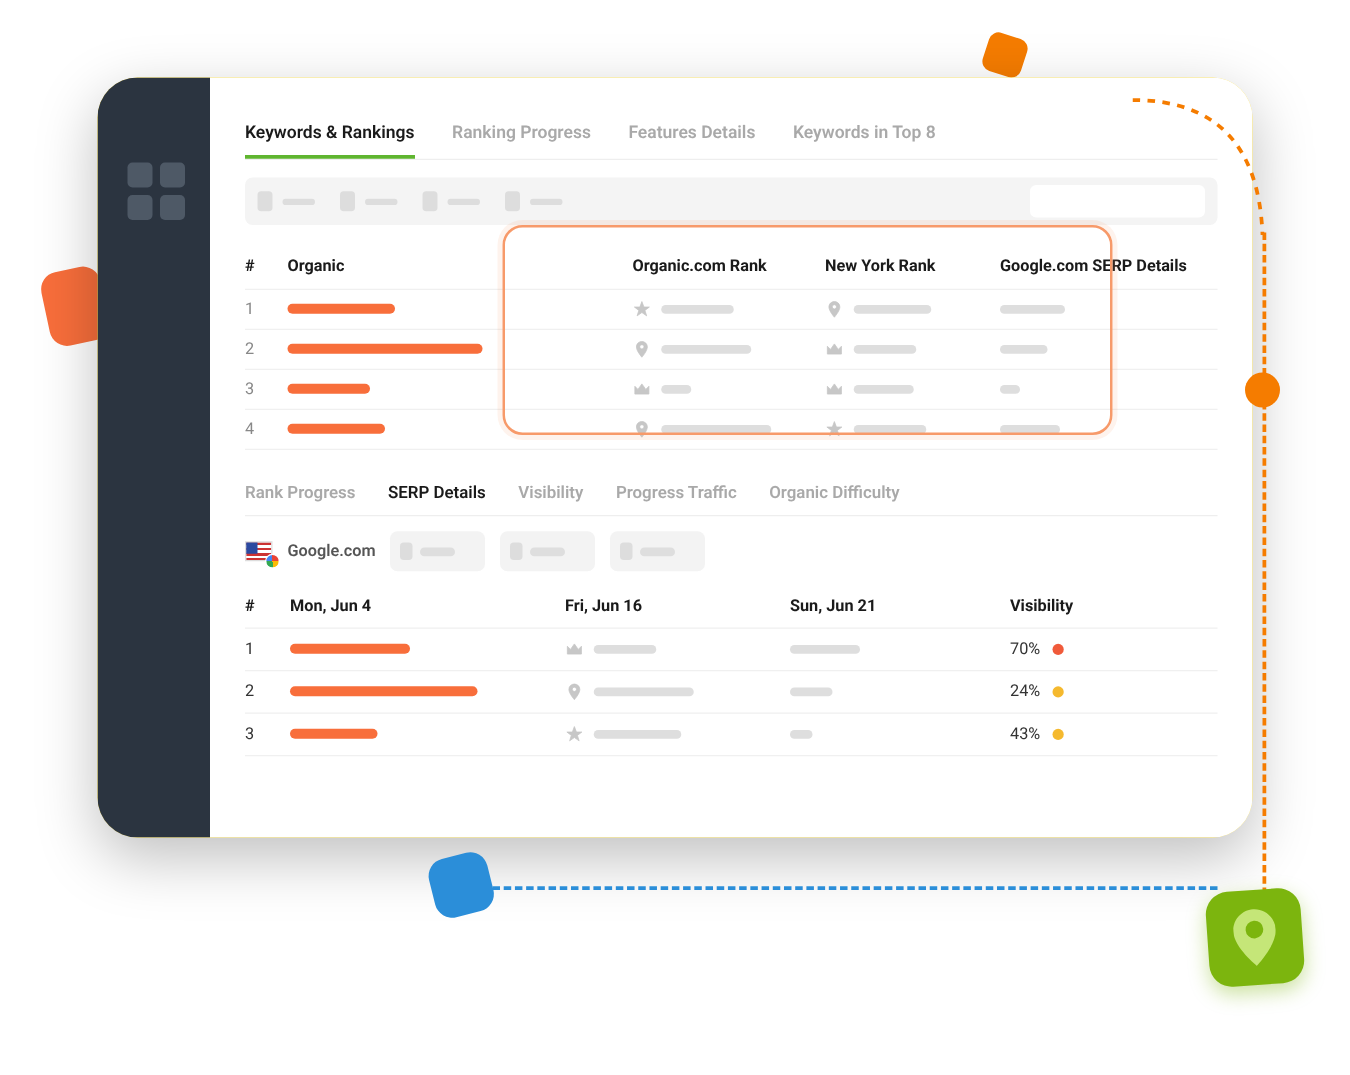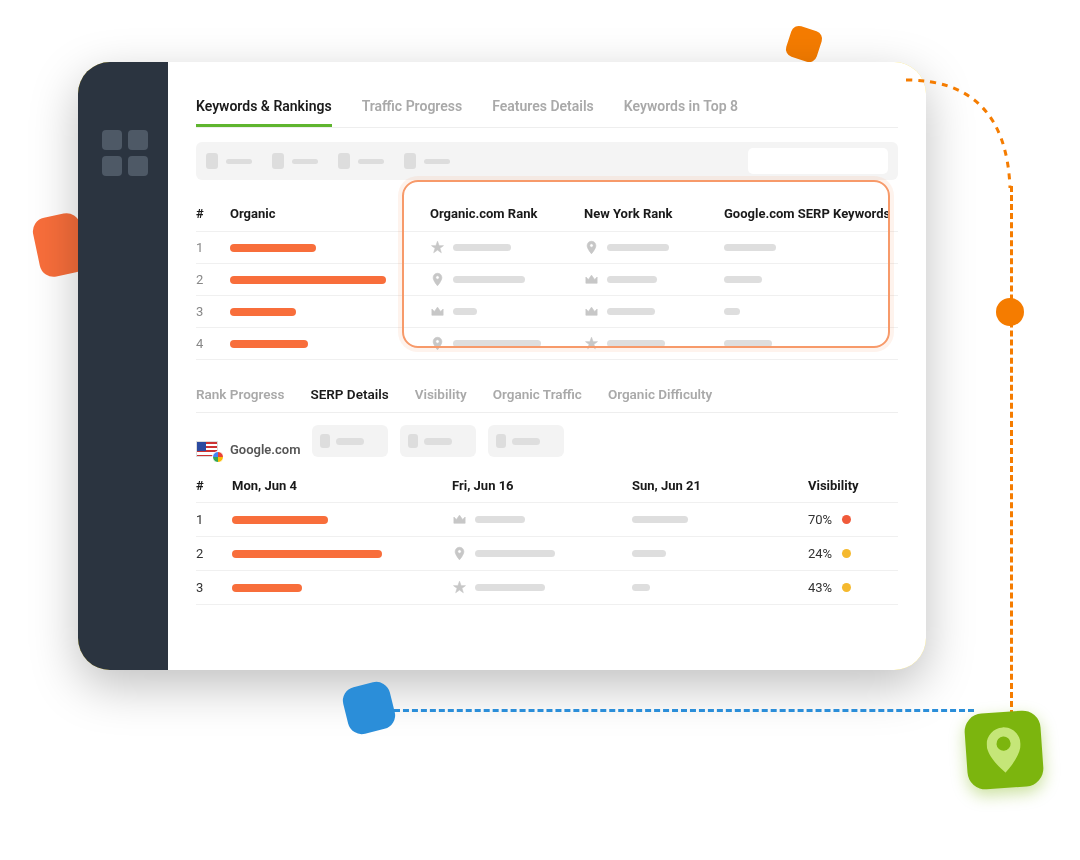--- a/index.html
+++ b/index.html
@@ -81,21 +81,21 @@
     position: absolute;
     top: 74px; right: 64px;
     width: 110px; height: 120px;
     z-index: 5;
   }
 
   
   .window {
     position: absolute;
     top: 62px; left: 78px;
-    width: 848px;
+    width: 924px;
     height: 608px;
     background: #fde047;
     border-radius: 32px;
     box-shadow: 0 16px 48px rgba(0,0,0,0.25);
     display: flex;
     overflow: hidden;
     z-index: 3;
   }
   .sidebar {
     width: 90px;
@@ -191,21 +191,21 @@
     margin-top: 26px;
     padding-bottom: 10px;
     border-bottom: 1px solid #eee;
     font-size:13.5px;
     font-weight:600;
   }
   .tabs-secondary .tab2 { color:#a9a9a9; cursor:pointer;}
   .tabs-secondary .tab2.active { color:#1a1a1a;text-align:right; }
 
   .source-row {
-    display:flex; align-items:flex-end; gap:12px;
+    display:flex; align-items:center; gap:12px;
     padding: 12px 0;
   }
   .flag {
     width:22px; height:16px; position:relative; border:1px solid #ddd; background:linear-gradient(#c33 0 15%, #fff 15% 30%, #c33 30% 45%, #fff 45% 60%, #c33 60% 75%, #fff 75% 90%, #c33 90% 100%);
   }
   .flag::before { content:''; position:absolute; top:0;left:0;width:9px;height:9px;background:#2b4aa0;}
   .gbadge {
     position:absolute; bottom:-6px; right:-6px; width:12px;height:12px;border-radius:50%;
     background: conic-gradient(#ea4335 0 90deg,#fbbc05 90deg 180deg,#34a853 180deg 270deg,#4285f4 270deg 360deg);
     border:1.5px solid #fff;
@@ -258,21 +258,21 @@
         <div></div>
         <div></div>
         <div></div>
     </div>
   </div>
 
   <div class="main main-rel">
 
     <div class="tabs-primary">
       <div class="tab active">Keywords &amp; Rankings</div>
-      <div class="tab">Traffic Progress</div>
+      <div class="tab">Ranking Progress</div>
       <div class="tab">Features Details</div>
       <div class="tab">Keywords in Top 8</div>
     </div>
 
     <div class="toolbar">
       <div class="pill-group">
           <span class="sq"></span>
           <span class="ln" style="width:26px"></span>
         </div>
       <div class="pill-group">
@@ -291,21 +291,21 @@
     </div>
 
     <div class="highlight-box" style="top:118px; left:234px; width:488px; height:168px;"></div>
 
     <div class="ktable">
       <div class="krow head">
         <div>#</div>
         <div>Organic</div>
         <div>Organic.com Rank</div>
         <div>New York Rank</div>
-        <div>Google.com SERP Keywords</div>
+        <div>Google.com SERP Details</div>
       </div>
 
       <div class="krow">
         <div class="idx">1</div>
         <div><span class="kbar" style="width:86px;display:inline-block"></span></div>
         <div class="cellflex">
             <span class="micon">
               <svg viewBox="0 0 24 24">
                 <path d="M12 2l2.6 7h7l-5.7 4.3 2.2 7L12 16l-6.1 4.3 2.2-7L2.4 9h7z"></path>
               </svg>
@@ -395,21 +395,21 @@
         <div class="cellflex">
             <span class="placeholder-bar" style="width:48px"></span>
           </div>
       </div>
     </div>
 
     <div class="tabs-secondary">
       <div class="tab2">Rank Progress</div>
       <div class="tab2 active">SERP Details</div>
       <div class="tab2">Visibility</div>
-      <div class="tab2">Organic Traffic</div>
+      <div class="tab2">Progress Traffic</div>
       <div class="tab2">Organic Difficulty</div>
     </div>
 
     <div class="source-row">
       <div style="position:relative">
         <div class="flag"></div>
           <div class="gbadge"></div>
       </div>
       <div class="source-label">Google.com</div>
       <div class="chip">

